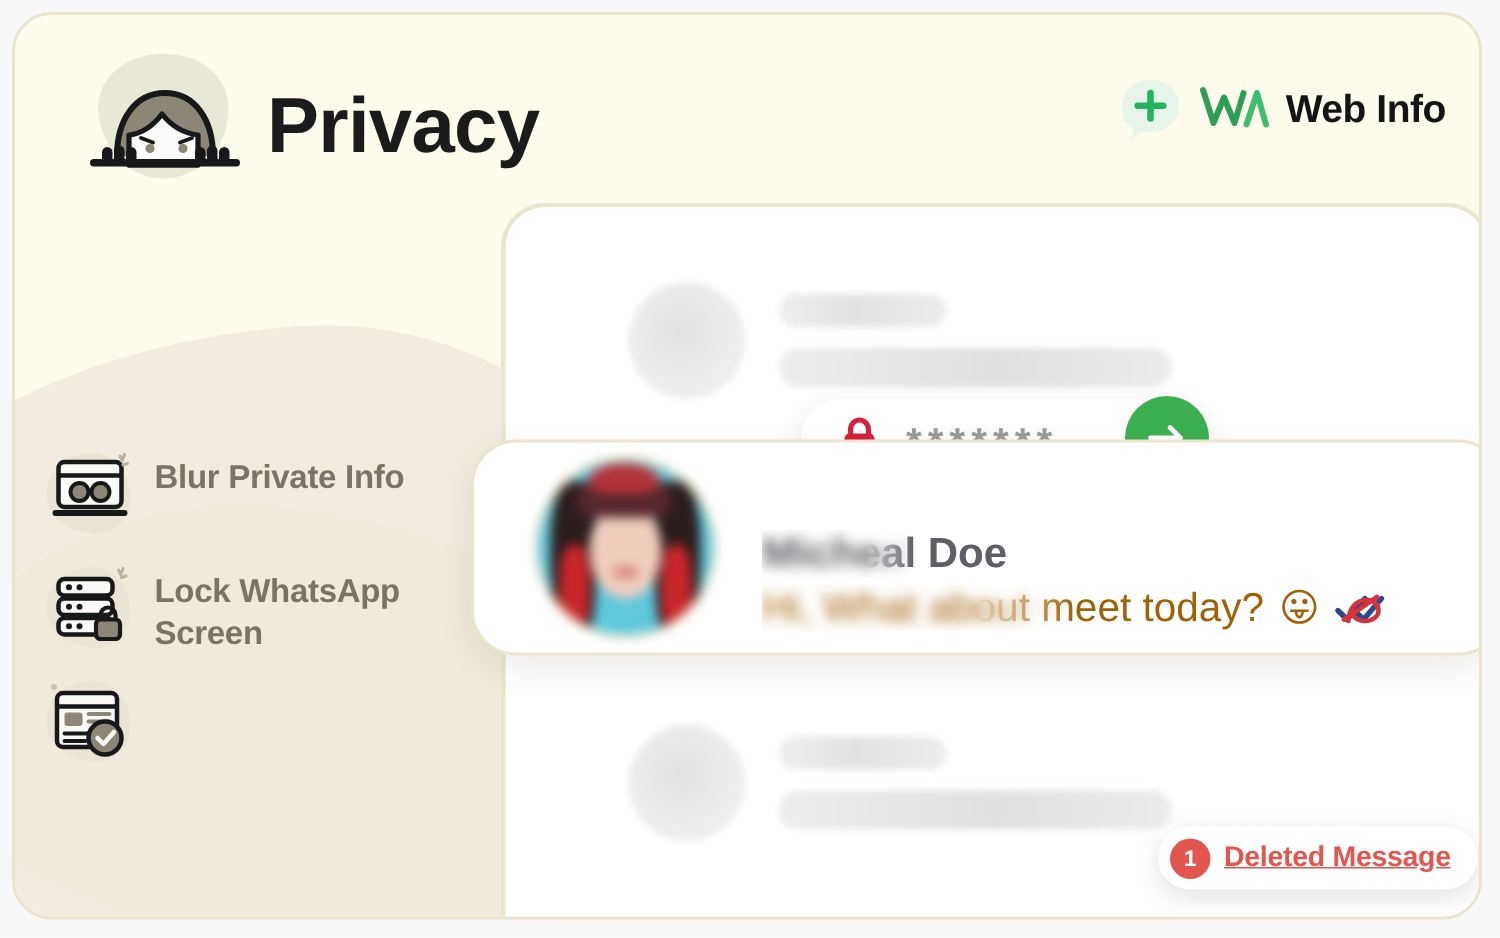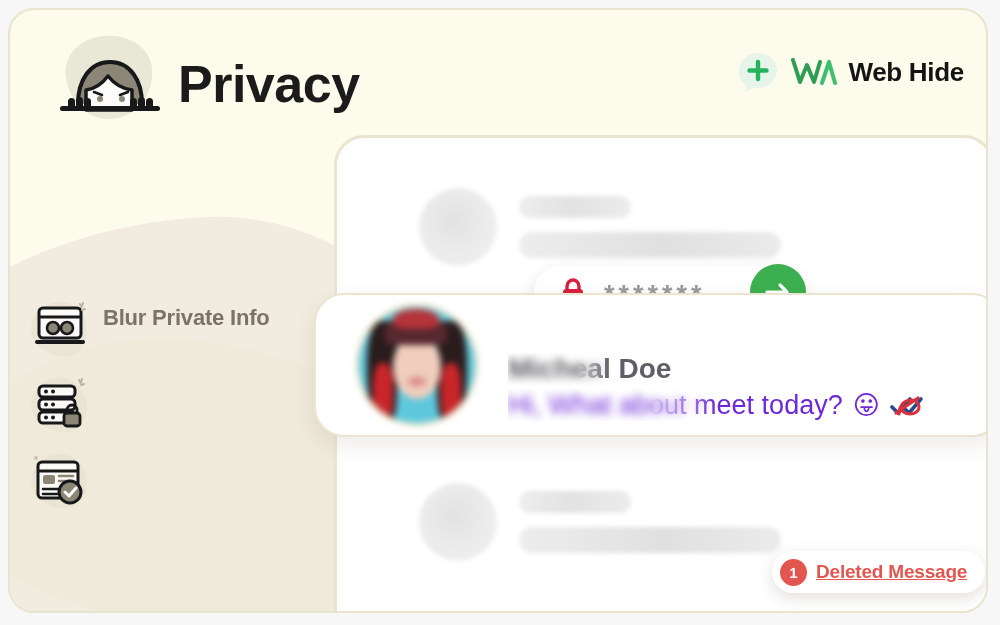--- a/index.html
+++ b/index.html
@@ -114,21 +114,21 @@
     background:#f0cdbd;border-radius:46% 46% 50% 50%;}
   .av-lip{position:absolute;left:49px;top:70px;width:18px;height:9px;
     background:#d98a88;border-radius:50%;}
 
   .chat-text{margin-left:30px;flex:1;min-width:0;padding-right:24px;margin-top:44px;}
   .chat-name{
     font-size:28px;font-weight:700;color:#5f6066;line-height:1.15;
     display:inline-block;
   }
   .chat-msg{
-    font-size:27px;color:#6d28d9;line-height:1.2;margin-top:4px;
+    font-size:27px;color:#a16207;line-height:1.2;margin-top:4px;
     display:flex;align-items:center;gap:10px;white-space:nowrap;
   }
   
   .blurfade{position:relative;display:inline-block;}
   .blurfade .sharp{position:relative;z-index:1;}
   .blurfade .fuzz{
     position:absolute;left:0;top:0;filter:blur(4.2px);
     -webkit-mask-image:linear-gradient(90deg,#000 0%,#000 42%,transparent 62%);
     mask-image:linear-gradient(90deg,#000 0%,#000 42%,transparent 62%);
     z-index:2;white-space:nowrap;
@@ -208,21 +208,21 @@
             <path d="M22 3c10.5 0 19 7.8 19 17.5S32.5 38 22 38h-6l-7 5 1.5-7.4C4.6 32.3 3 26.7 3 20.5 3 10.8 11.5 3 22 3z" fill="#e6f4ea"></path>
             <path d="M22 12v17M13.5 20.5h17" stroke="#26b35e" stroke-width="4.4" stroke-linecap="round"></path>
           </svg>
         </div>
         <div class="brand-mark">
           <svg width="46" height="30" viewBox="0 0 46 30">
             <path d="M2 3l7 22 7-17 7 17 6-20" fill="none" stroke="#2f9e55" stroke-width="4" stroke-linecap="round" stroke-linejoin="round"></path>
             <path d="M31 26l7-21 6 21" fill="none" stroke="#3fbf6d" stroke-width="4" stroke-linecap="round" stroke-linejoin="round"></path>
           </svg>
         </div>
-        <div class="brand-text">Web Hide</div>
+        <div class="brand-text">Web Info</div>
       </div>
     </div>
 
     <div class="panel">
 
       <div class="skel" style="left:82px;top:50px;">
         <div class="skel-av"></div>
         <div class="skel-lines">
           <div class="skel-l1"></div>
           <div class="skel-l2"></div>
@@ -328,20 +328,21 @@
               <circle cx="13" cy="26.5" r="2"></circle>
                 <circle cx="20" cy="26.5" r="2"></circle>
               <circle cx="13" cy="39.5" r="2"></circle>
                 <circle cx="20" cy="39.5" r="2"></circle>
             </g>
             <rect x="31" y="35" width="16" height="13" rx="3" fill="#8c8677" stroke="#17181a" stroke-width="2.8"></rect>
             <path d="M34 35v-3a5 5 0 0 1 10 0v3" fill="none" stroke="#17181a" stroke-width="2.8"></path>
             <path d="M46 2l1.5 3M51 6l-3 1M49 1l-1 3" stroke="#b9b4a2" stroke-width="2" stroke-linecap="round"></path>
           </svg>
         </div>
+        <div class="feat-label">Lock WhatsApp Screen</div>
       </div>
 
       <div class="feat">
         <div class="feat-ic">
           <div class="ic-blob"></div>
           <svg width="54" height="52" viewBox="0 0 54 52">
             <rect x="5" y="8" width="40" height="36" rx="4" fill="#fbfaf6" stroke="#17181a" stroke-width="3"></rect>
             <path d="M5 17h40" stroke="#17181a" stroke-width="3"></path>
             <rect x="10" y="21" width="12" height="9" rx="2" fill="#8c8677"></rect>
             <path d="M26 22h14M26 27h14" stroke="#8c8677" stroke-width="2.6" stroke-linecap="round"></path>

